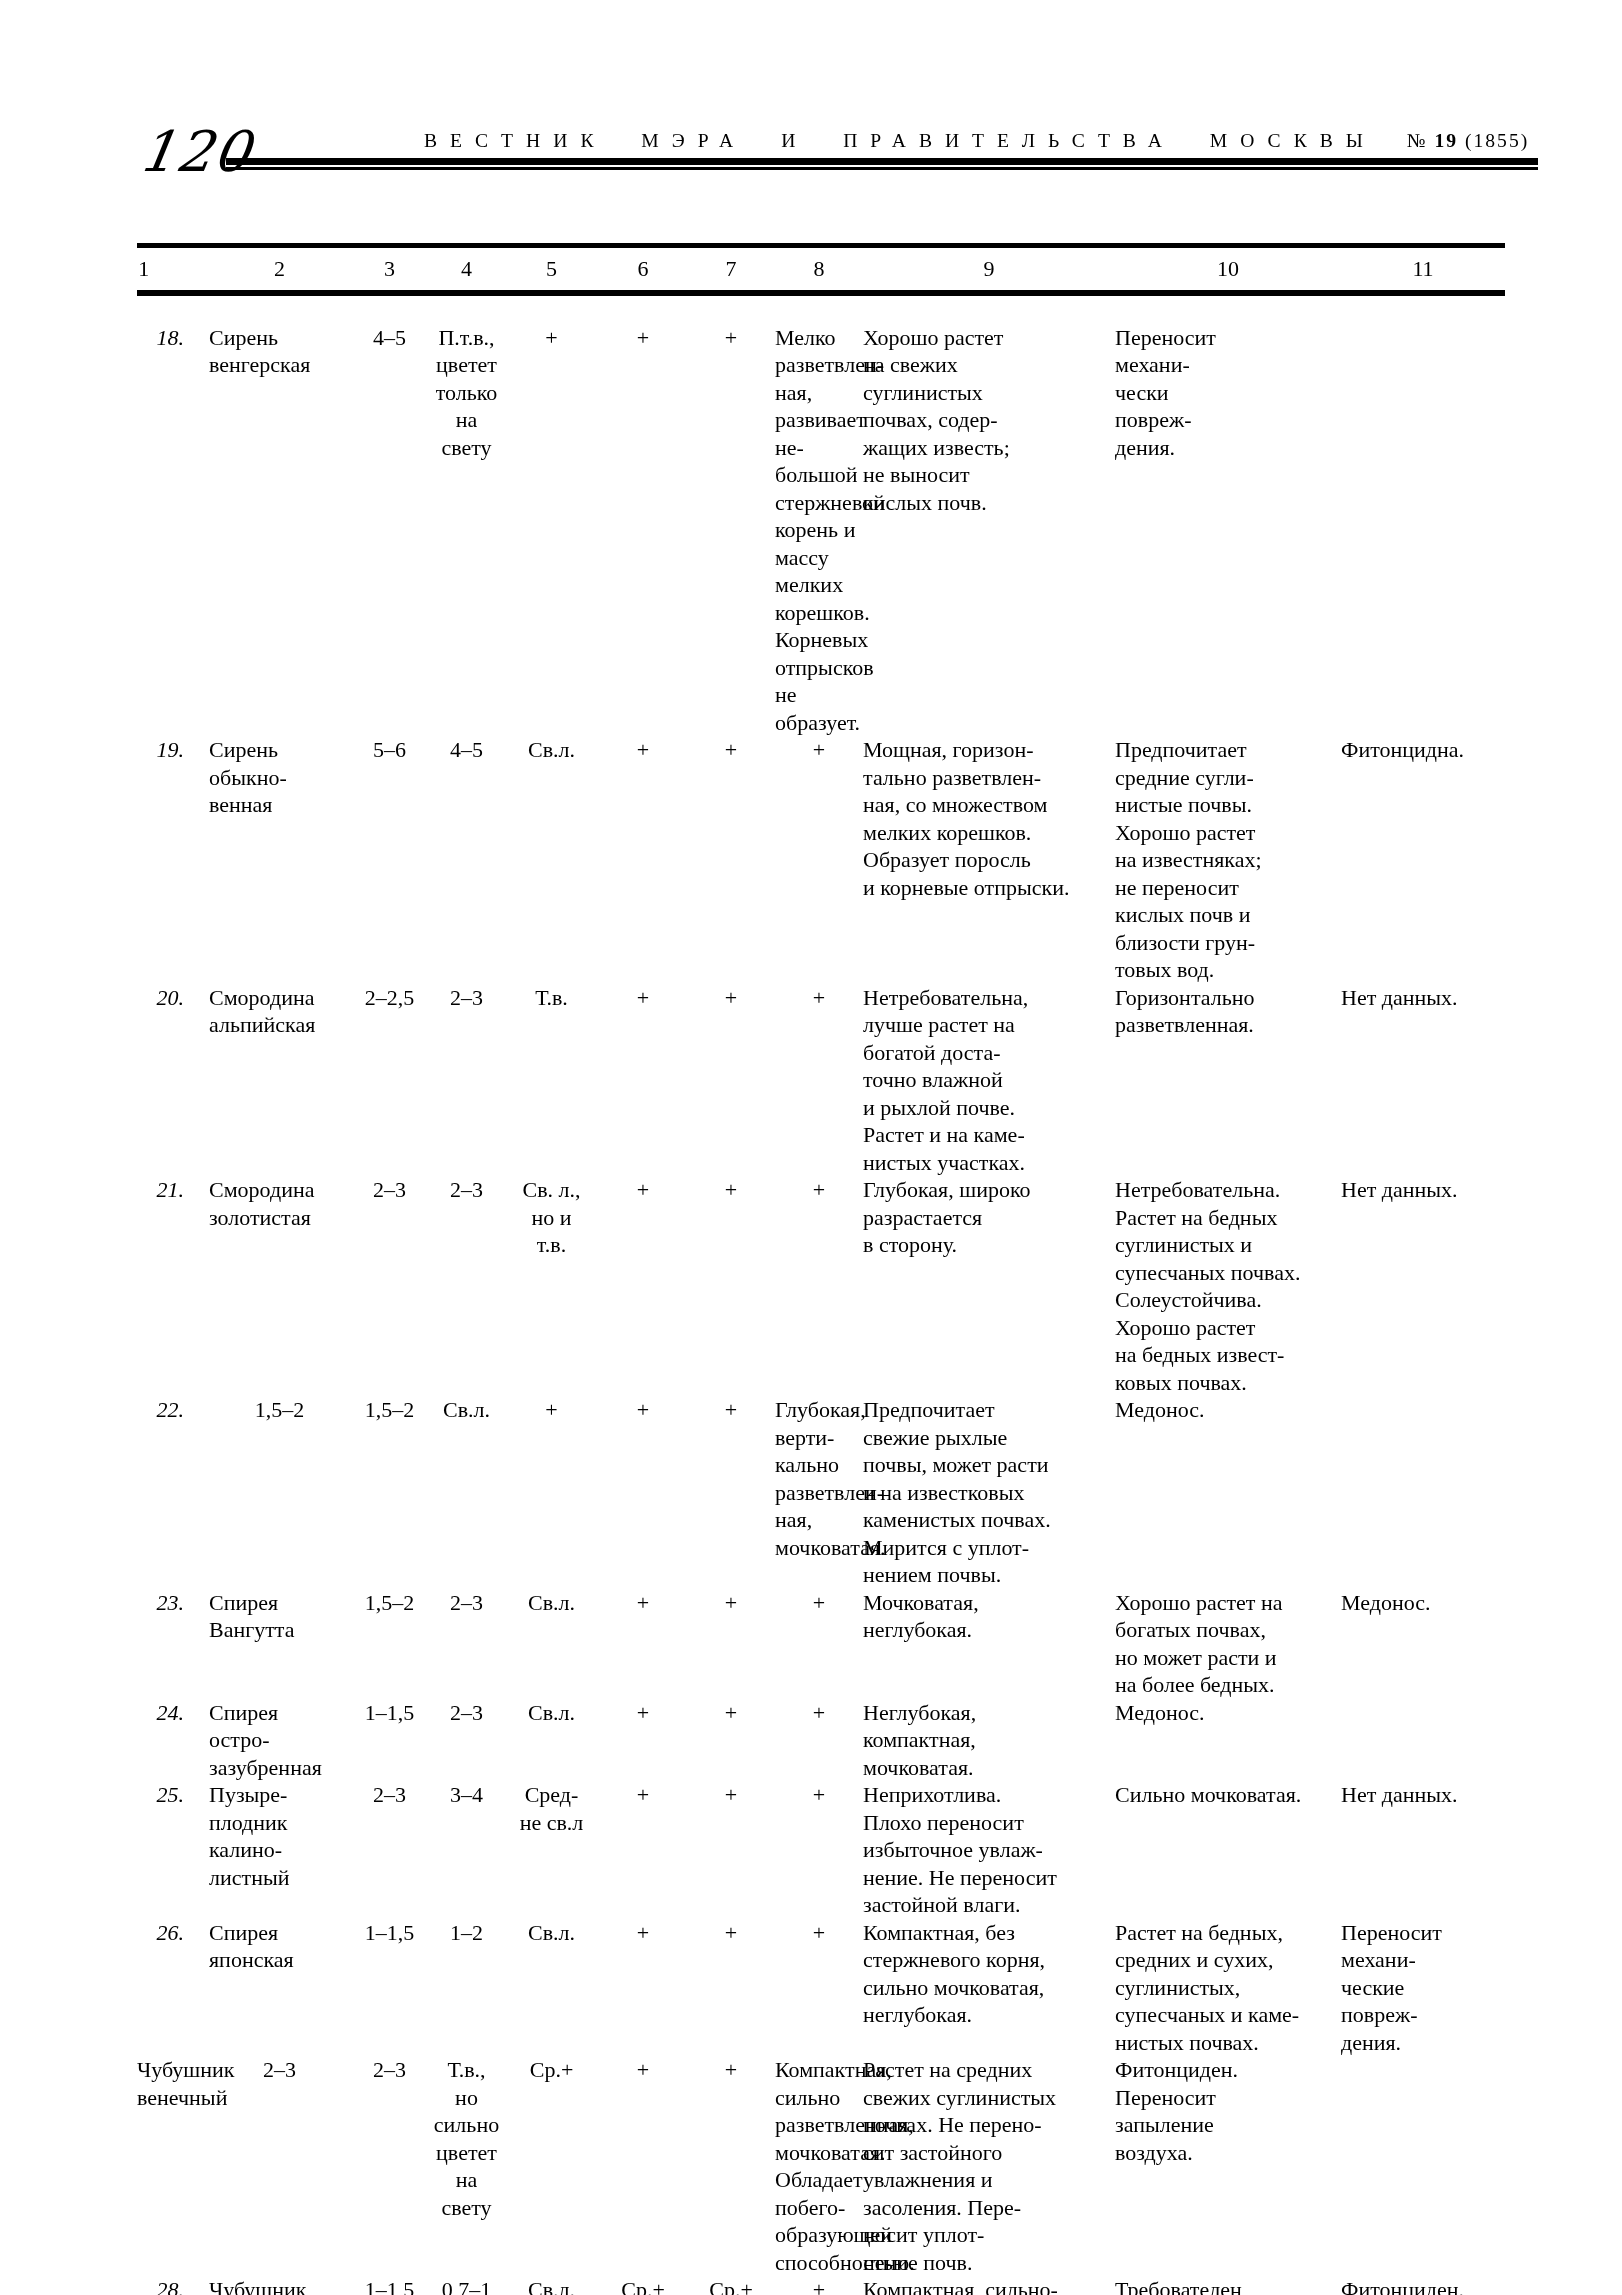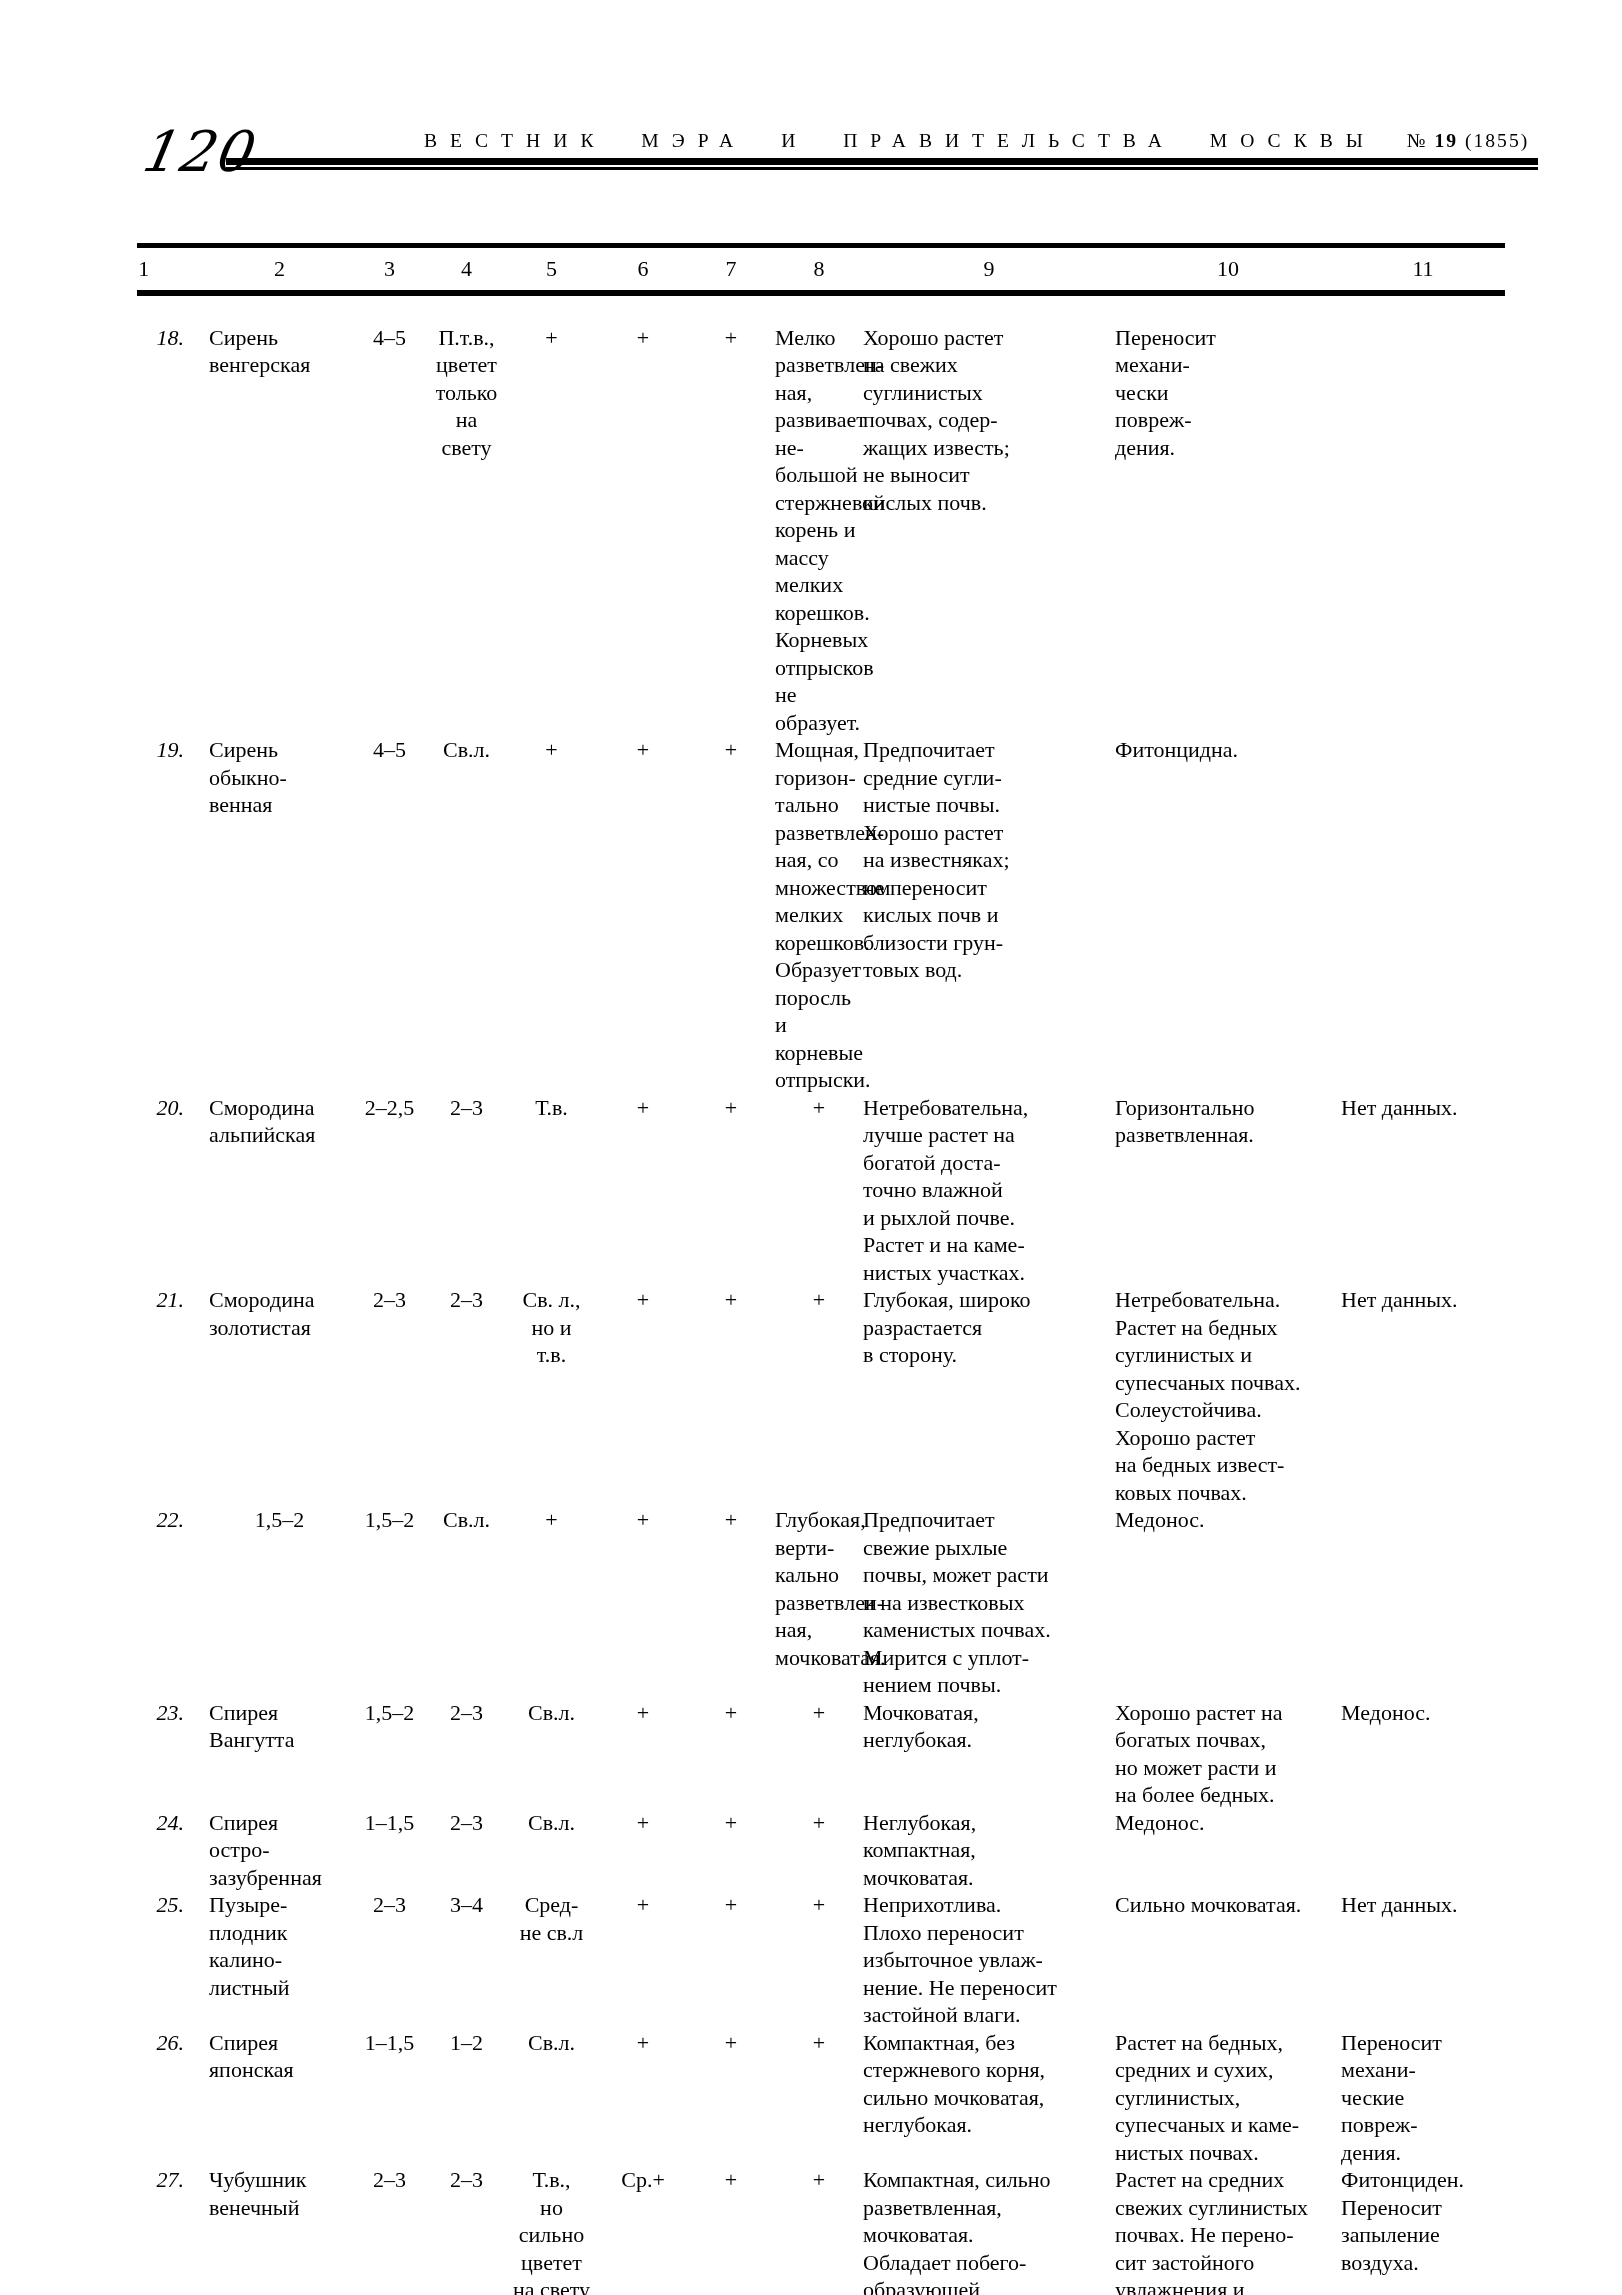--- a/index.html
+++ b/index.html
@@ -141,20 +141,21 @@
 чески
 повреж-
 дения.</div>
   </div>
 
   <div class="grid-row t-row">
     <div class="cell num">19.</div>
     <div class="cell">Сирень
 обыкно-
 венная</div>
+    <div class="cell center">5–6</div>
     <div class="cell center">4–5</div>
     <div class="cell center">Св.л.</div>
     <div class="cell center">+</div>
     <div class="cell center">+</div>
     <div class="cell center">+</div>
     <div class="cell">Мощная, горизон-
 тально разветвлен-
 ная, со множеством
 мелких корешков.
 Образует поросль
@@ -318,21 +319,20 @@
 супесчаных и каме-
 нистых почвах.</div>
     <div class="cell">Переносит
 механи-
 ческие
 повреж-
 дения.</div>
   </div>
 
   <div class="grid-row t-row">
-    <div class="cell num">27.</div>
     <div class="cell">Чубушник
 венечный</div>
     <div class="cell center">2–3</div>
     <div class="cell center">2–3</div>
     <div class="cell center">Т.в.,
 но
 сильно
 цветет
 на свету</div>
     <div class="cell center">Ср.+</div>

